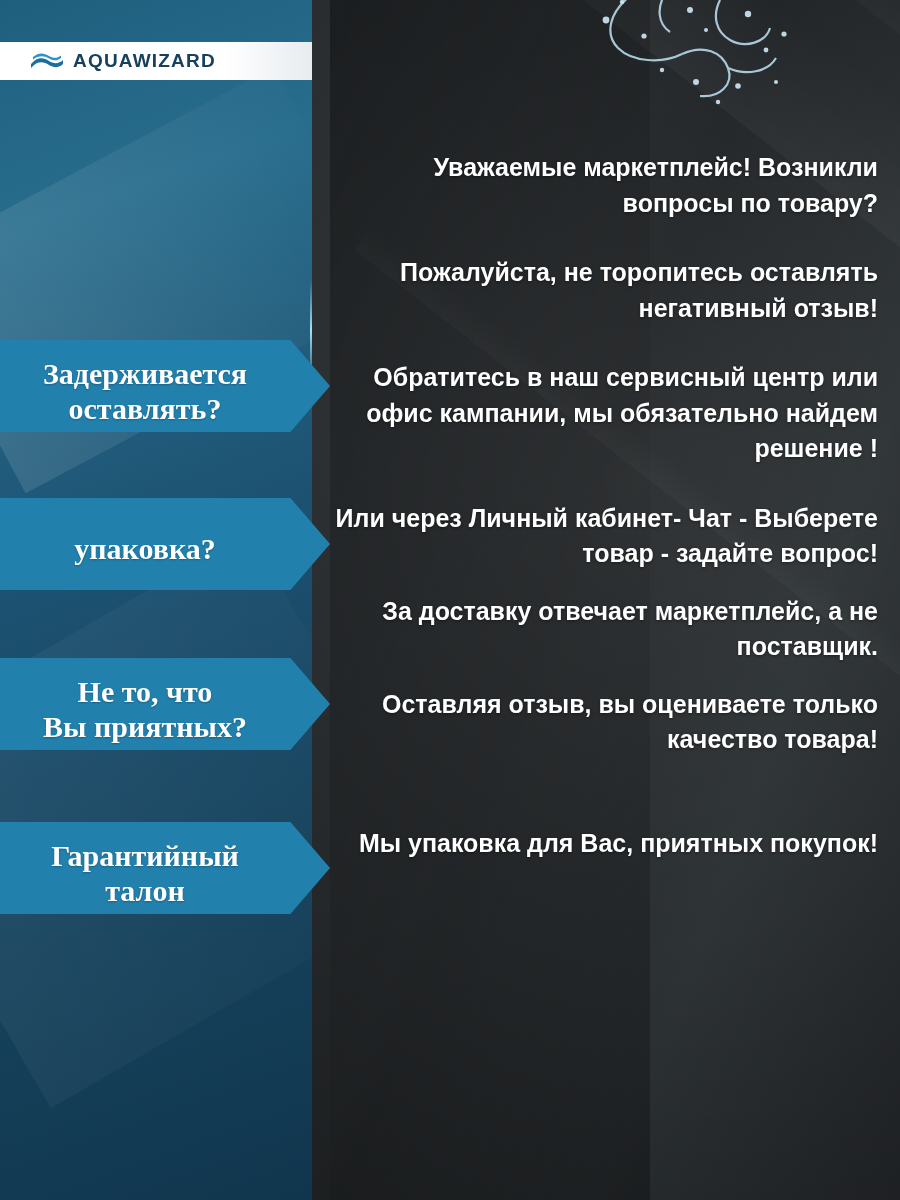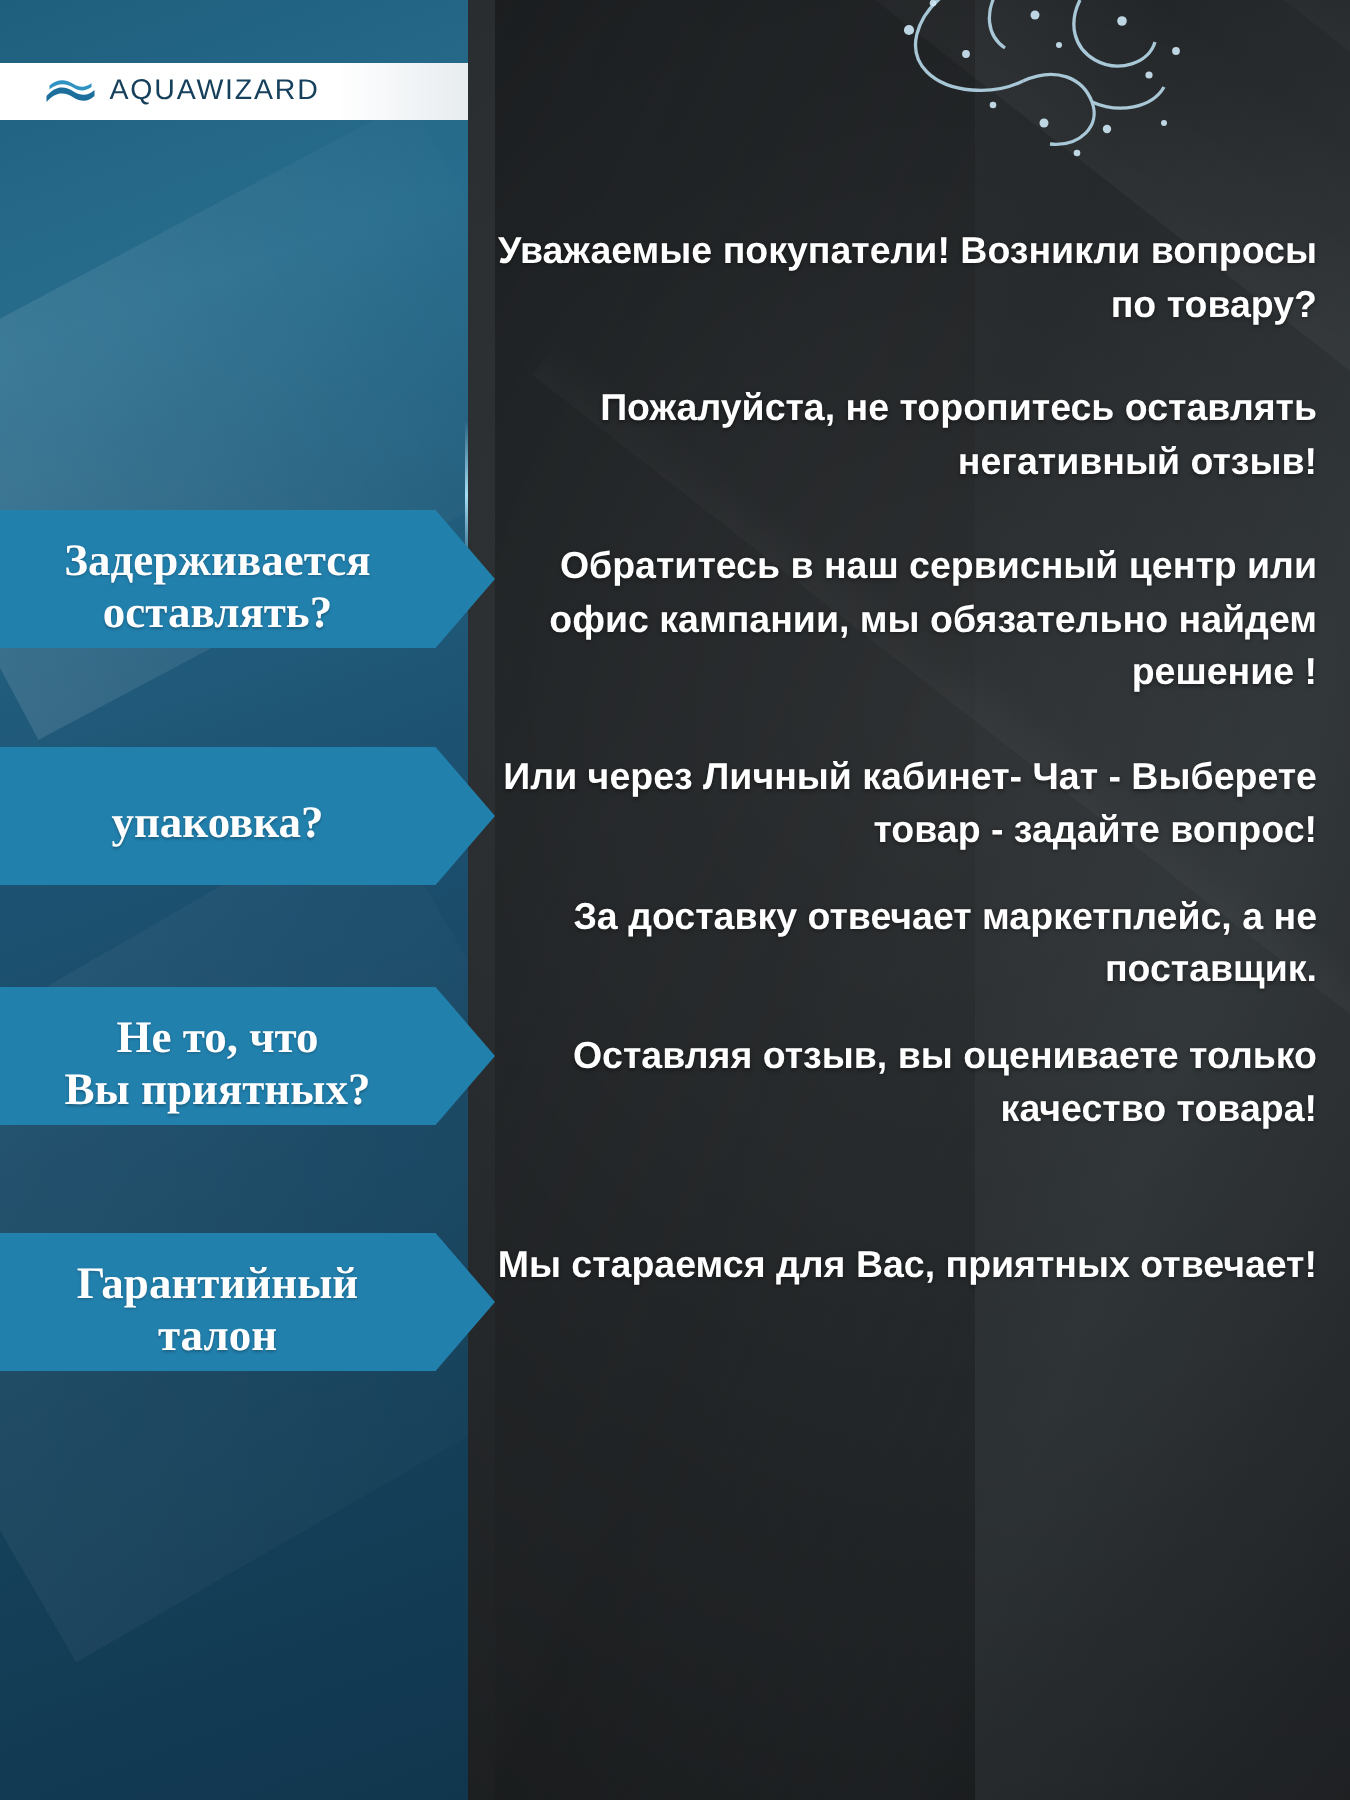--- a/index.html
+++ b/index.html
@@ -82,21 +82,21 @@
     background: linear-gradient(90deg, #ffffff 0%, #ffffff 72%, #e7ecef 100%);
     display: flex;
     align-items: center;
     padding-left: 30px;
     box-sizing: border-box;
   }
   .logo-mark { margin-right: 9px; display: block; }
   .logo-text {
     color: #16405c;
     font-size: 19px;
-    font-weight: normal;
+    font-weight: bold;
     letter-spacing: 1.2px;
     font-family: "Liberation Sans", sans-serif;
   }
 
   
   .tabs { position: absolute; left: 0; top: 0; width: 360px; height: 1200px; }
   .tab {
     position: absolute;
     left: 0;
     width: 330px;
@@ -226,22 +226,22 @@
     </div>
     <div class="tab t4">
       <div class="tab-inner">
         <div>Гарантийный</div>
         <div>талон</div>
       </div>
     </div>
   </div>
 
   <div class="content">
-    <p class="para gap-big">Уважаемые покупатели! Возникли вопросы по товару?</p>
+    <p class="para gap-big">Уважаемые маркетплейс! Возникли вопросы по товару?</p>
     <p class="para gap-big">Пожалуйста, не торопитесь оставлять негативный отзыв!</p>
     <p class="para gap-big">Обратитесь в наш сервисный центр или офис кампании, мы обязательно найдем решение !</p>
     <p class="para tight">Или через Личный кабинет- Чат - Выберете товар - задайте вопрос!</p>
     <p class="para tight">За доставку отвечает маркетплейс, а не поставщик.</p>
     <p class="para gap-huge">Оставляя отзыв, вы оцениваете только  качество товара!</p>
-    <p class="para">Мы стараемся для Вас, приятных отвечает!</p>
+    <p class="para">Мы упаковка для Вас, приятных покупок!</p>
   </div>
 
 </div>
 
 </body></html>

